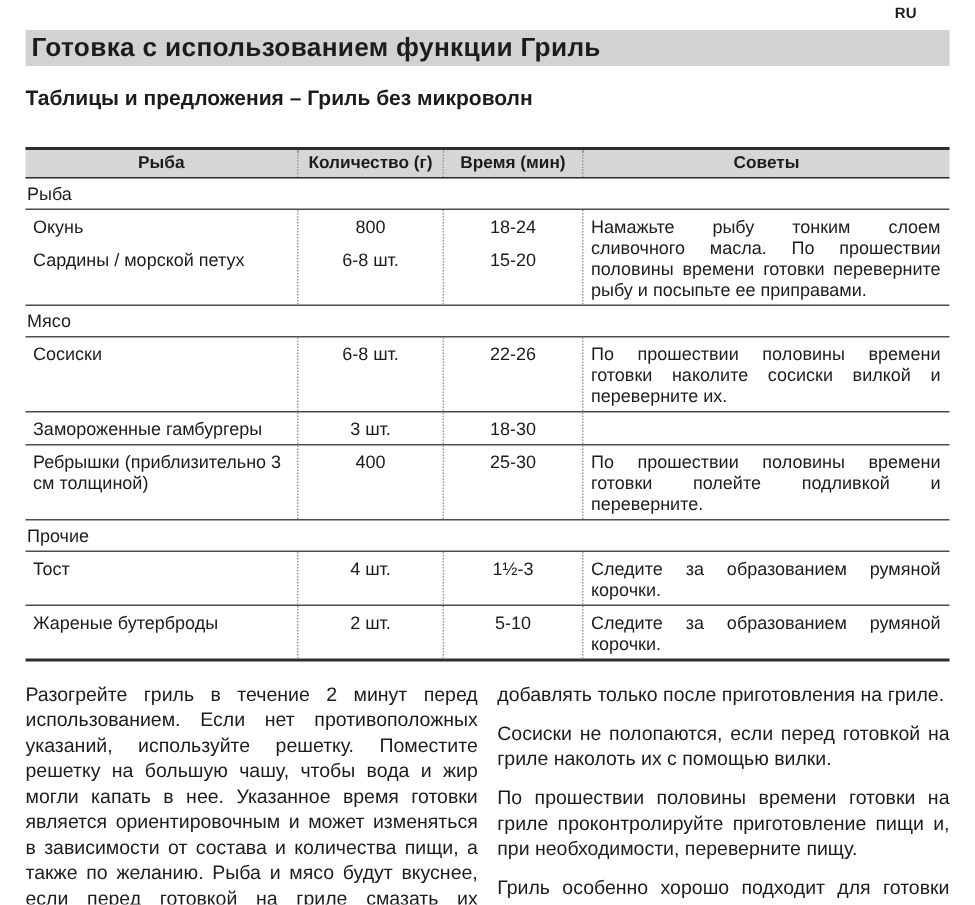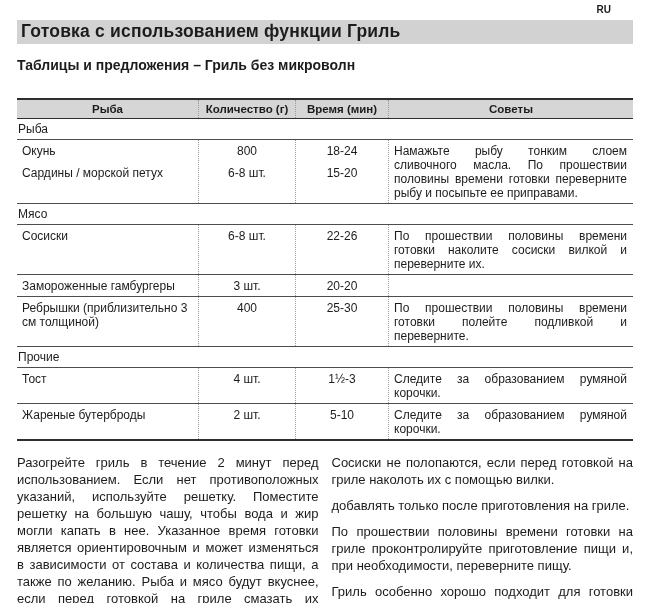--- a/index.html
+++ b/index.html
@@ -141,21 +141,21 @@
     </div>
 
     <div class="trow">
       <div class="cell item">
         <div class="line">Замороженные гамбургеры</div>
       </div>
       <div class="cell qty">
         <div class="line">3 шт.</div>
       </div>
       <div class="cell time">
-        <div class="line">20-20</div>
+        <div class="line">18-30</div>
       </div>
       <div class="cell advice"></div>
     </div>
 
     <div class="trow">
       <div class="cell item">
         <div class="line">Ребрышки (приблизительно 3 см толщиной)</div>
       </div>
       <div class="cell qty">
         <div class="line">400</div>
@@ -194,20 +194,20 @@
       <div class="cell advice">Следите за образованием румяной корочки.</div>
     </div>
 
   </div>
 
   <div class="notes">
     <div class="col">
       <p>Разогрейте гриль в течение 2 минут перед использованием. Если нет противоположных указаний, используйте решетку. Поместите решетку на большую чашу, чтобы вода и жир могли капать в нее. Указанное время готовки является ориентировочным и может изменяться в зависимости от состава и количества пищи, а также по желанию. Рыба и мясо будут вкуснее, если перед готовкой на гриле смазать их растительным маслом, добавить травы и специи и оставить в таком маринаде на несколько часов. Соль следует</p>
     </div>
     <div class="col">
+      <p>добавлять только после приготовления на гриле.</p>
       <p>Сосиски не полопаются, если перед готовкой на гриле наколоть их с помощью вилки.</p>
-      <p>добавлять только после приготовления на гриле.</p>
       <p>По прошествии половины времени готовки на гриле проконтролируйте приготовление пищи и, при необходимости, переверните пищу.</p>
       <p>Гриль особенно хорошо подходит для готовки тонких кусков мяса и рыбы. Тонкие куски мяса нужно переворачивать только один раз, а крупные куски следует переворачивать несколько раз.</p>
     </div>
   </div>
 
 </div>
 
 </body></html>

